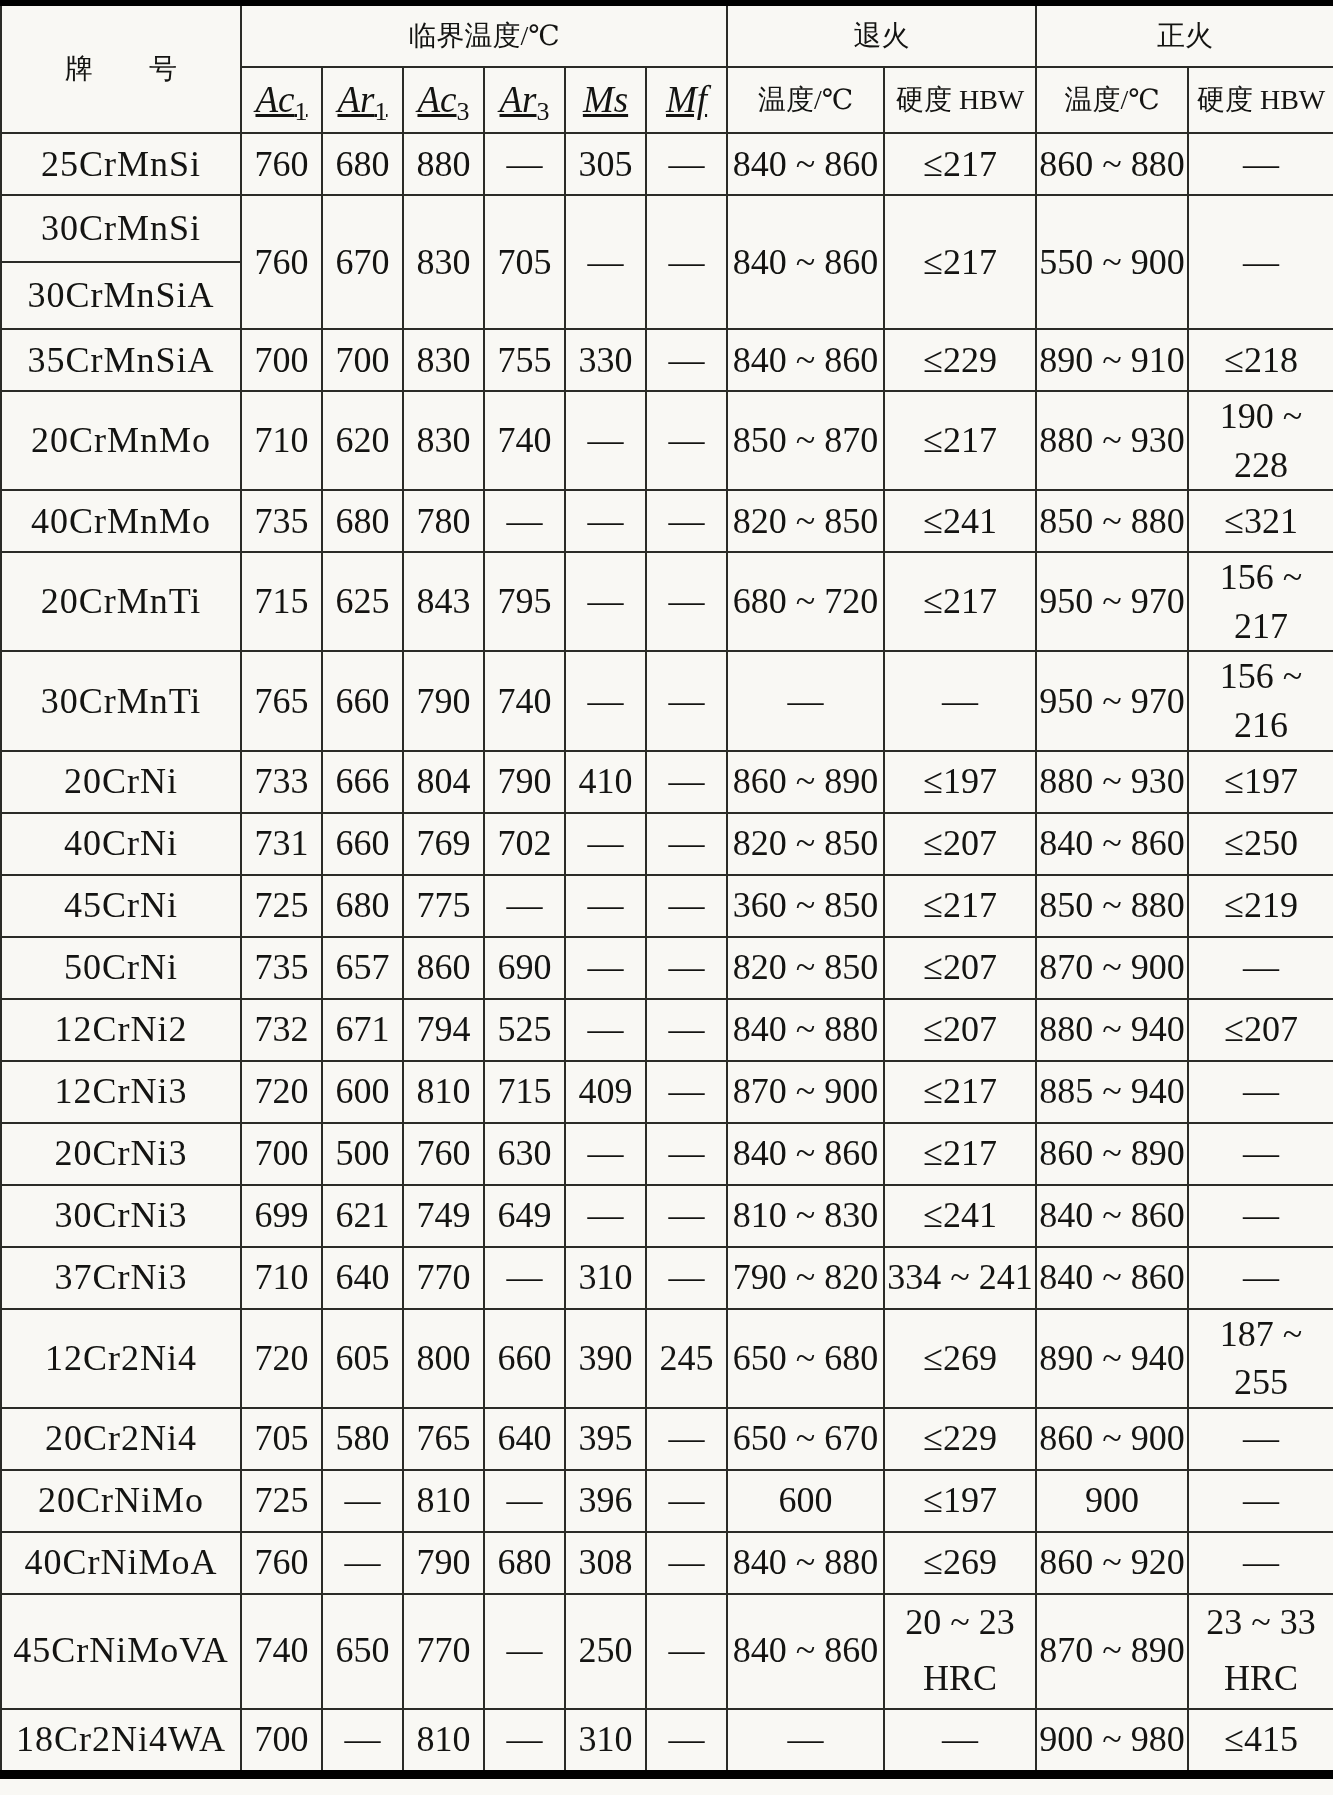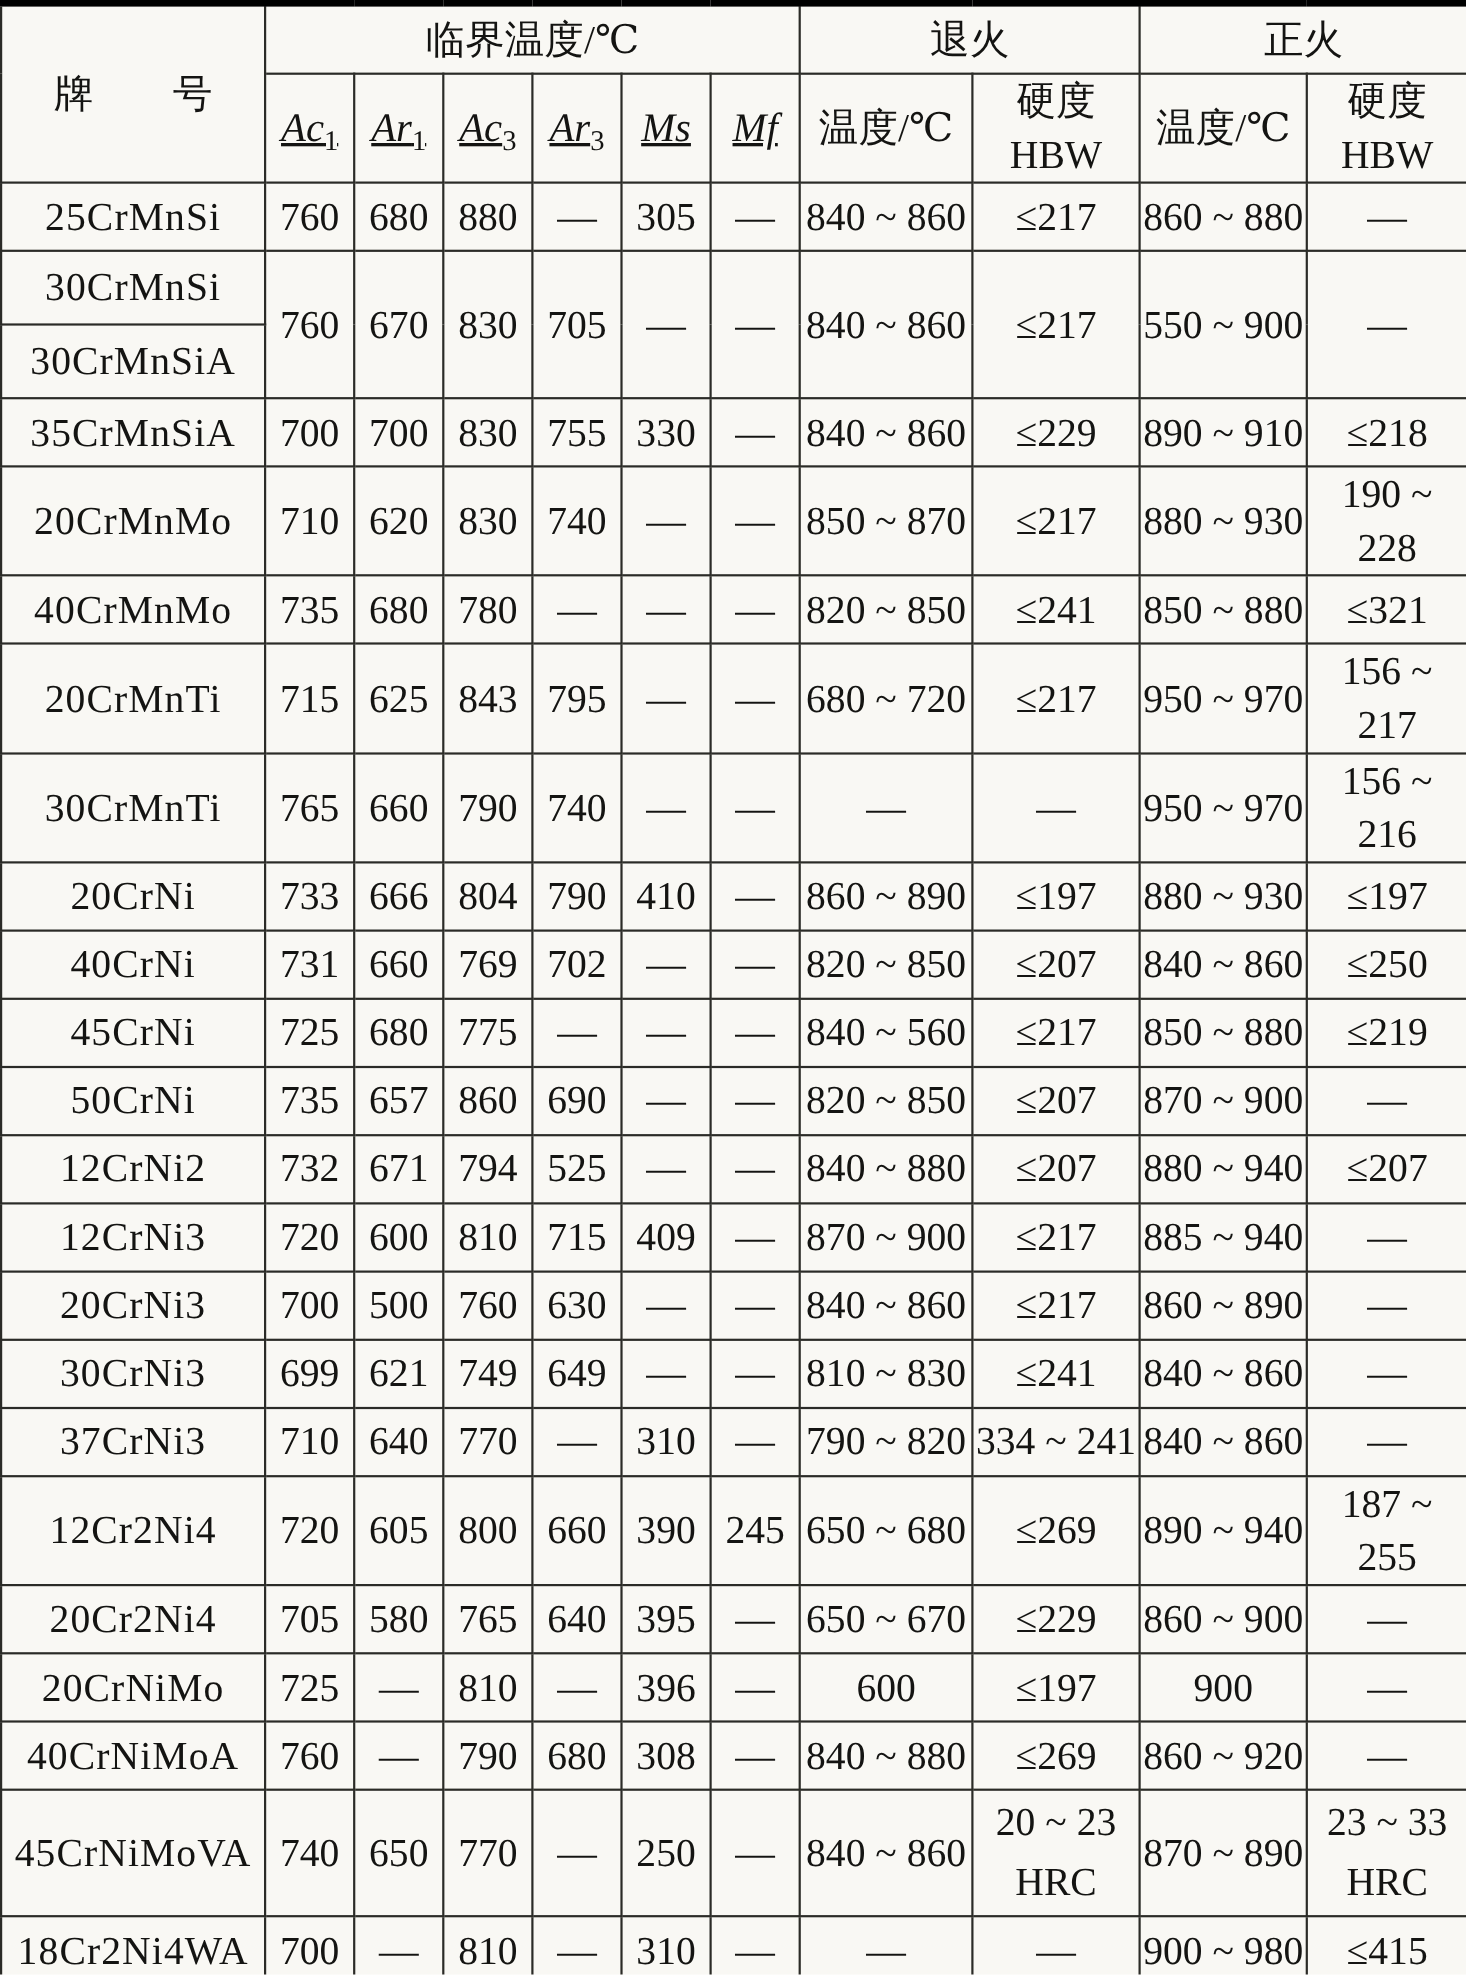--- a/index.html
+++ b/index.html
@@ -25,21 +25,21 @@
   .ht th, .ht td {
     border: 2px solid #2b2b27;
     text-align: center;
     vertical-align: middle;
     padding: 0 2px;
     font-weight: normal;
     white-space: pre-line;
     overflow: hidden;
     line-height: 1.35;
   }
-  .ht thead th { font-size: 36px; }
+  .ht thead th { font-size: 28px; }
   .ht thead tr.h1 th { height: 60px; }
   .ht thead tr.h2 th { height: 64px; }
   .ht thead .crit-sub { font-size: 37px; text-decoration: underline; }
   .ht thead .crit-sub i { font-style: italic; }
   .ht thead .crit-sub sub {
     font-size: 26px;
     vertical-align: sub;
     line-height: 0;
   }
   .ht tbody td { height: 60px; font-size: 36px; }
@@ -208,21 +208,21 @@
     <td>≤250</td>
   </tr>
         <tr>
     <td class="grade">45CrNi</td>
     <td>725</td>
     <td>680</td>
     <td>775</td>
     <td>—</td>
     <td>—</td>
     <td>—</td>
-    <td>840 ~ 560</td>
+    <td>360 ~ 850</td>
     <td>≤217</td>
     <td>850 ~ 880</td>
     <td>≤219</td>
   </tr>
         <tr>
     <td class="grade">50CrNi</td>
     <td>735</td>
     <td>657</td>
     <td>860</td>
     <td>690</td>

